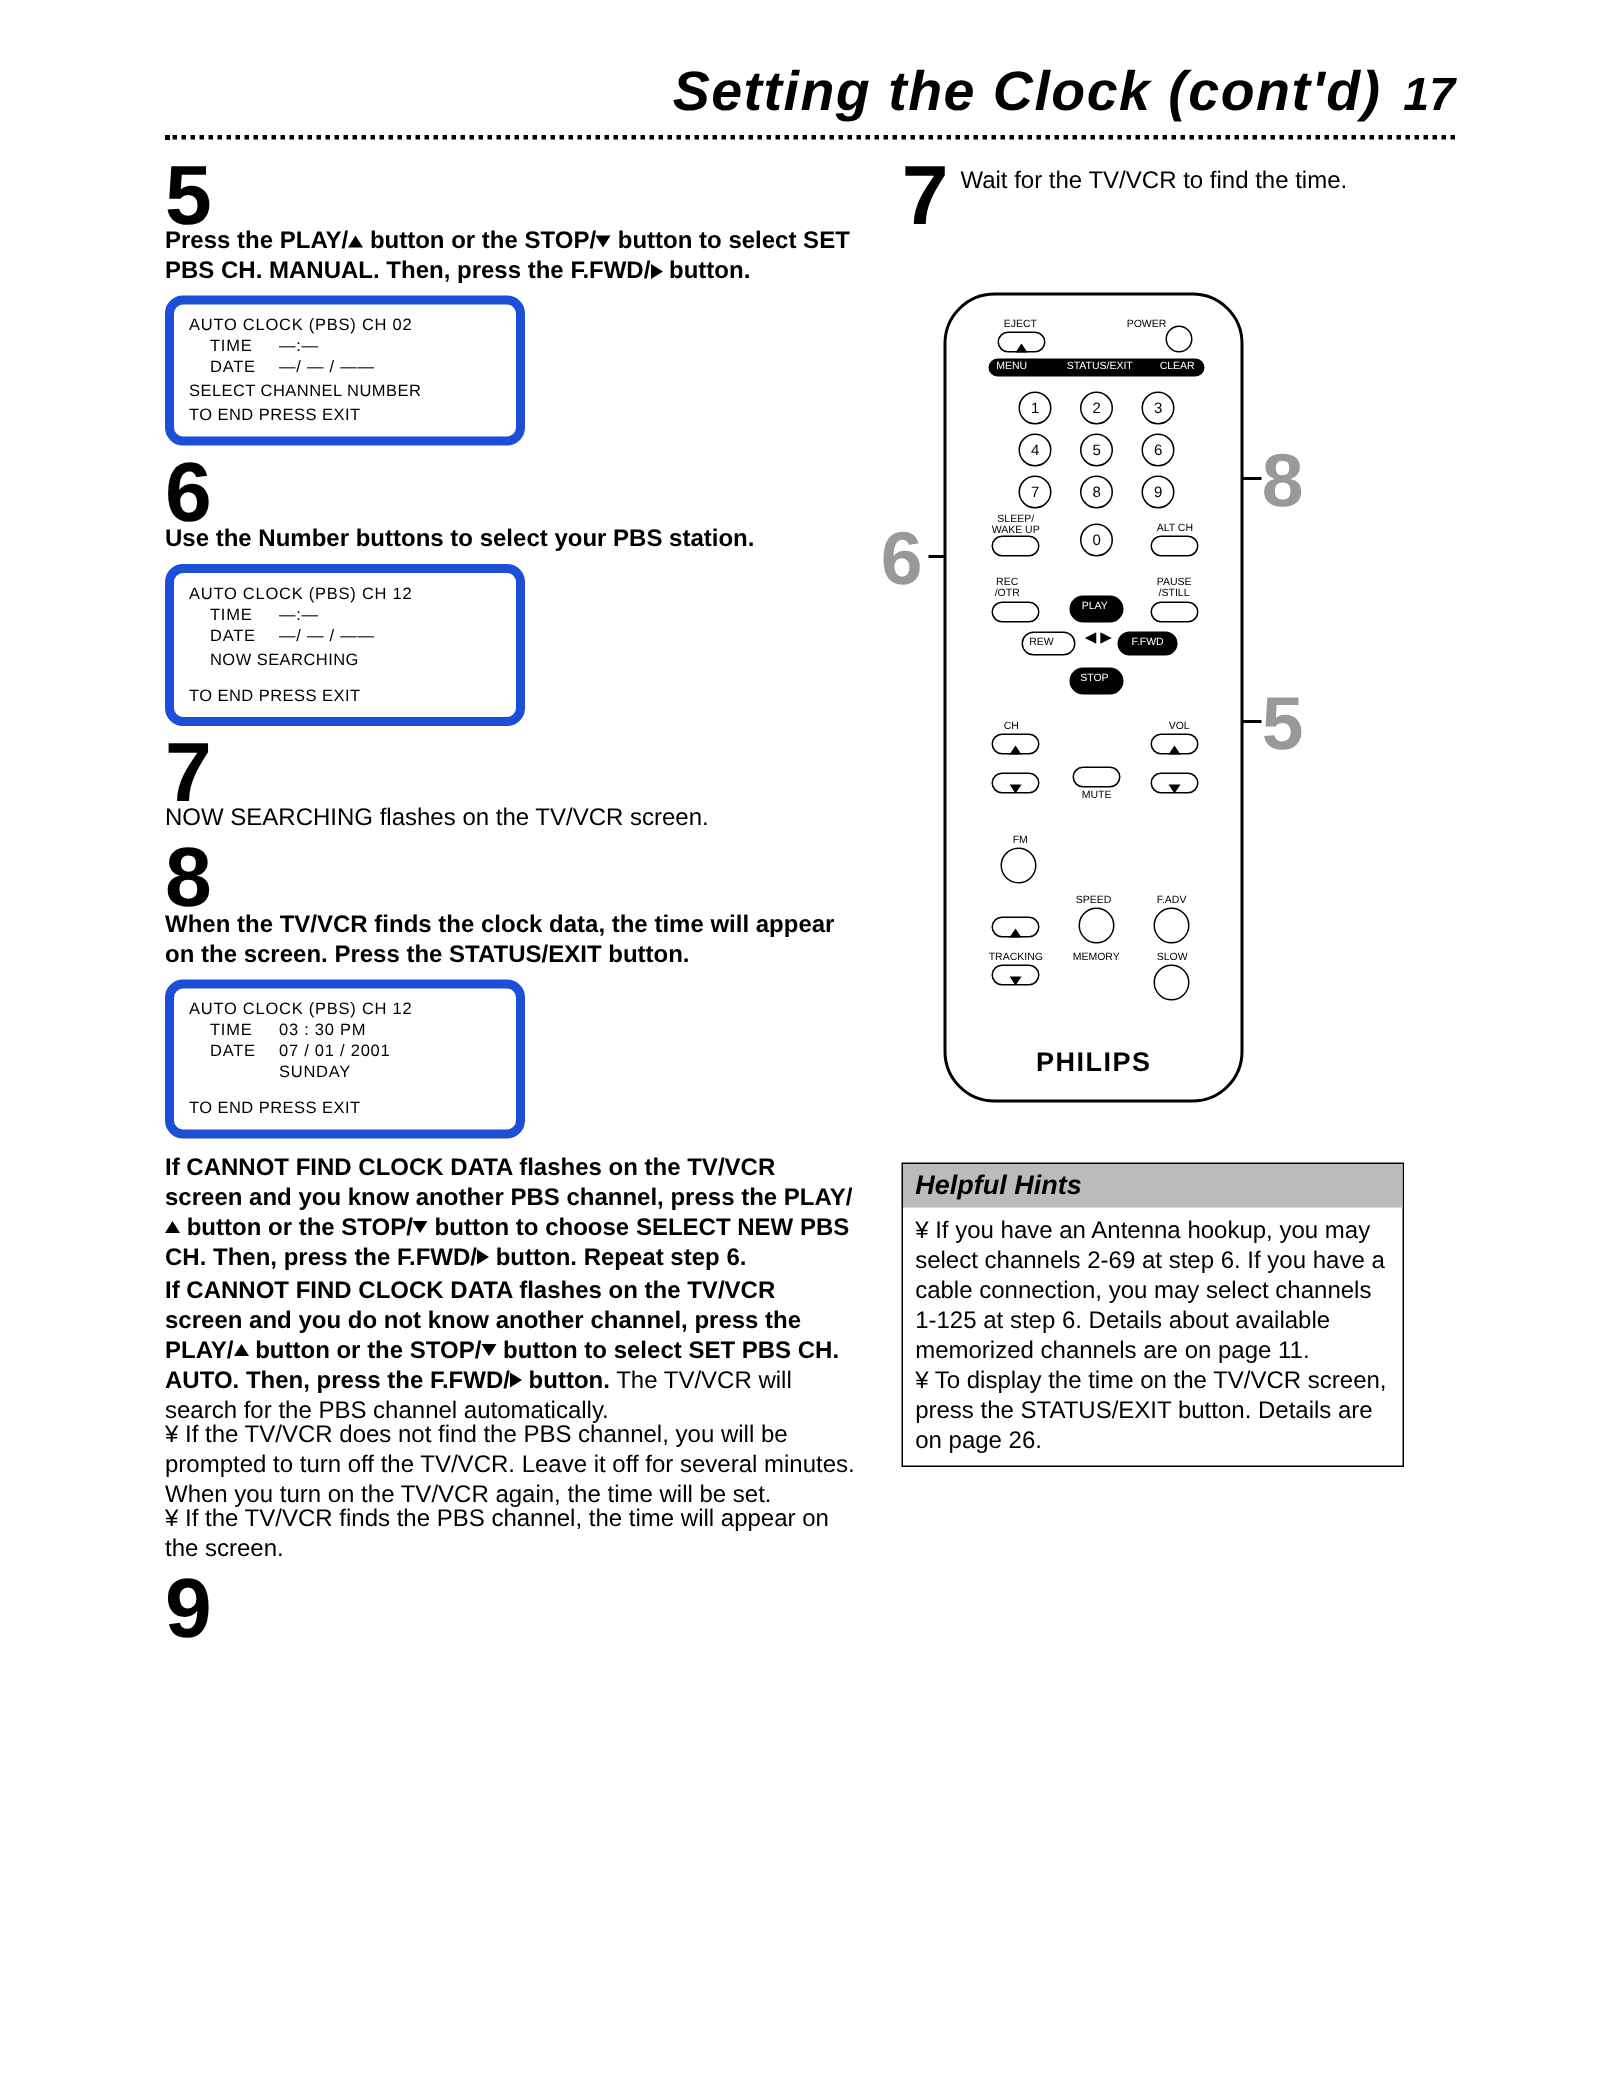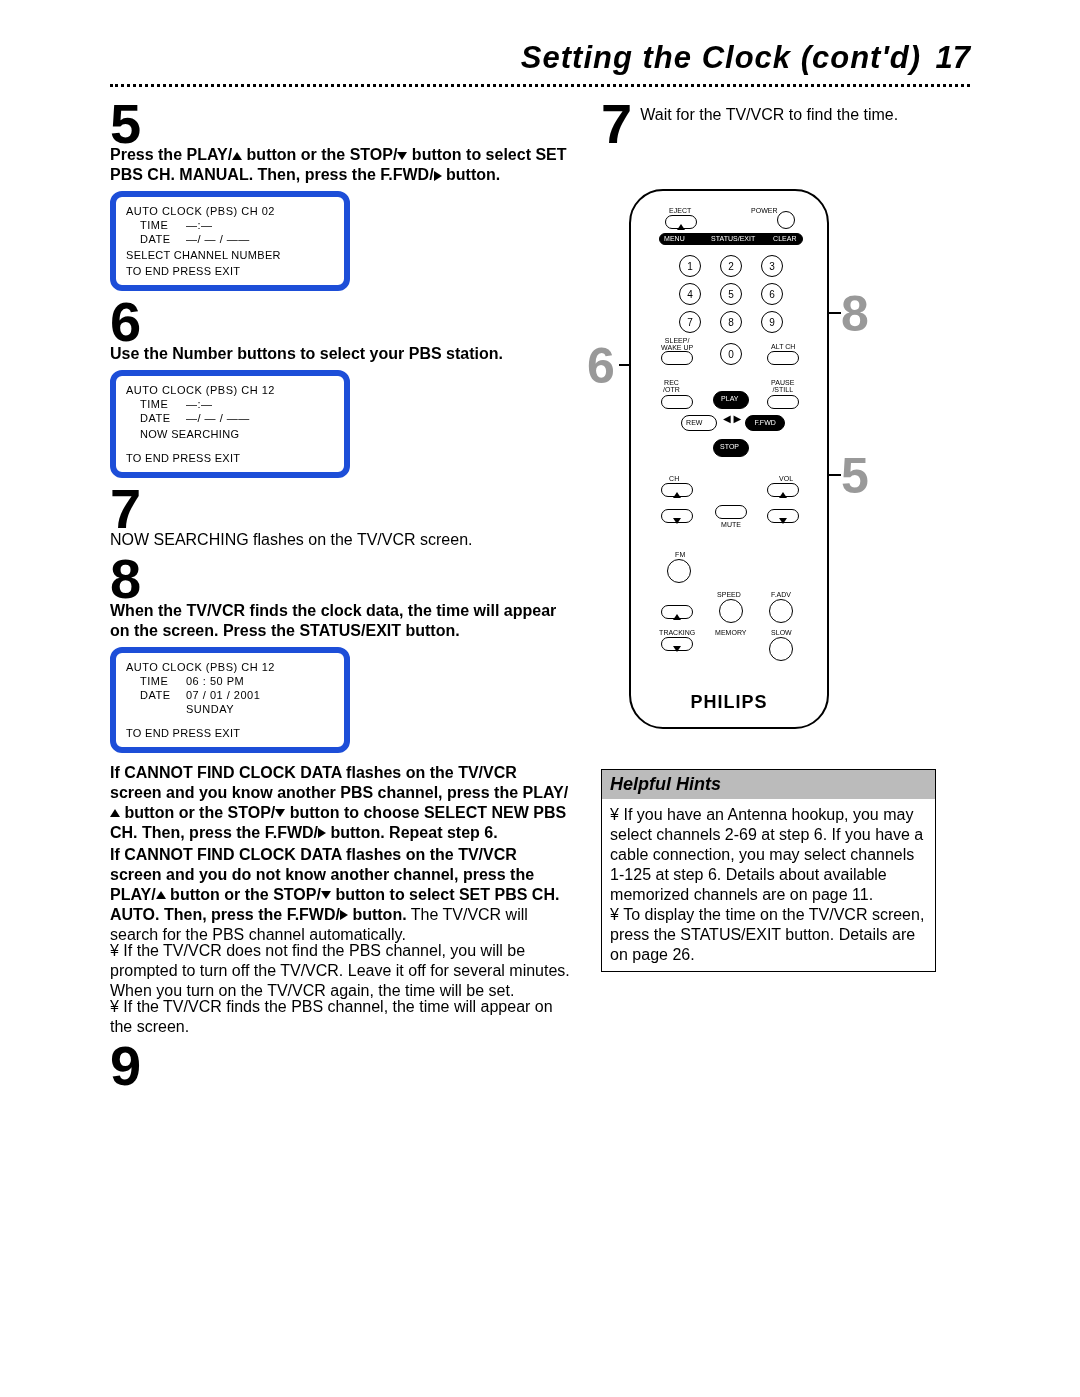--- a/index.html
+++ b/index.html
@@ -1,18 +1,18 @@
 <!DOCTYPE html>
 <html><head>
 <meta charset="utf-8">
 <style>
 *{box-sizing:border-box;margin:0;padding:0}
 body{width:1080px;height:1397px;background:#fff;font-family:Arial,Helvetica,sans-serif;color:#000;position:relative;padding:40px 110px 40px 110px}
 .header{text-align:right;margin-bottom:8px}
-.title{font-style:italic;font-weight:bold;font-size:31px;letter-spacing:1px}
+.title{font-style:italic;font-weight:bold;font-size:37px;letter-spacing:1px}
 .pagenum{font-style:italic;font-weight:bold;font-size:31px;margin-left:10px}
 .dots{border-top:3px dotted #000;margin-bottom:8px}
 .cols{display:flex;gap:30px}
 .left{flex:1.25}
 .right{flex:1;position:relative}
 .stepnum{font-size:56px;font-weight:bold;line-height:0.9;margin-top:4px}
 .steptext{font-size:16px;line-height:1.25;margin-top:-4px}
 .steptext b{font-weight:bold}
 .screenbox{border:6px solid #1d4ed8;border-radius:12px;width:240px;padding:8px 10px 8px 10px;margin:6px 0 6px 0;font-size:11px;letter-spacing:0.5px}
 .screenbox .row{display:flex;margin:2px 0}
@@ -93,21 +93,21 @@
     <div class="stepnum">7</div>
     <div class="steptext">NOW SEARCHING flashes on the TV/VCR screen.</div>
 
     <div class="stepnum">8</div>
     <div class="steptext"><b>When the TV/VCR finds the clock data, the time will appear on the screen. Press the STATUS/EXIT button.</b></div>
 
     <div class="screenbox">
       <div>AUTO CLOCK (PBS) CH 12</div>
       <div class="row">
           <div class="lbl">TIME</div>
-          <div class="val">06 : 50 PM</div>
+          <div class="val">03 : 30 PM</div>
         </div>
       <div class="row">
           <div class="lbl">DATE</div>
           <div class="val">07 / 01 / 2001</div>
         </div>
       <div class="row">
           <div class="lbl"></div>
           <div class="val">SUNDAY</div>
         </div>
       <div class="fine" style="margin-top:12px">TO END PRESS EXIT</div>

